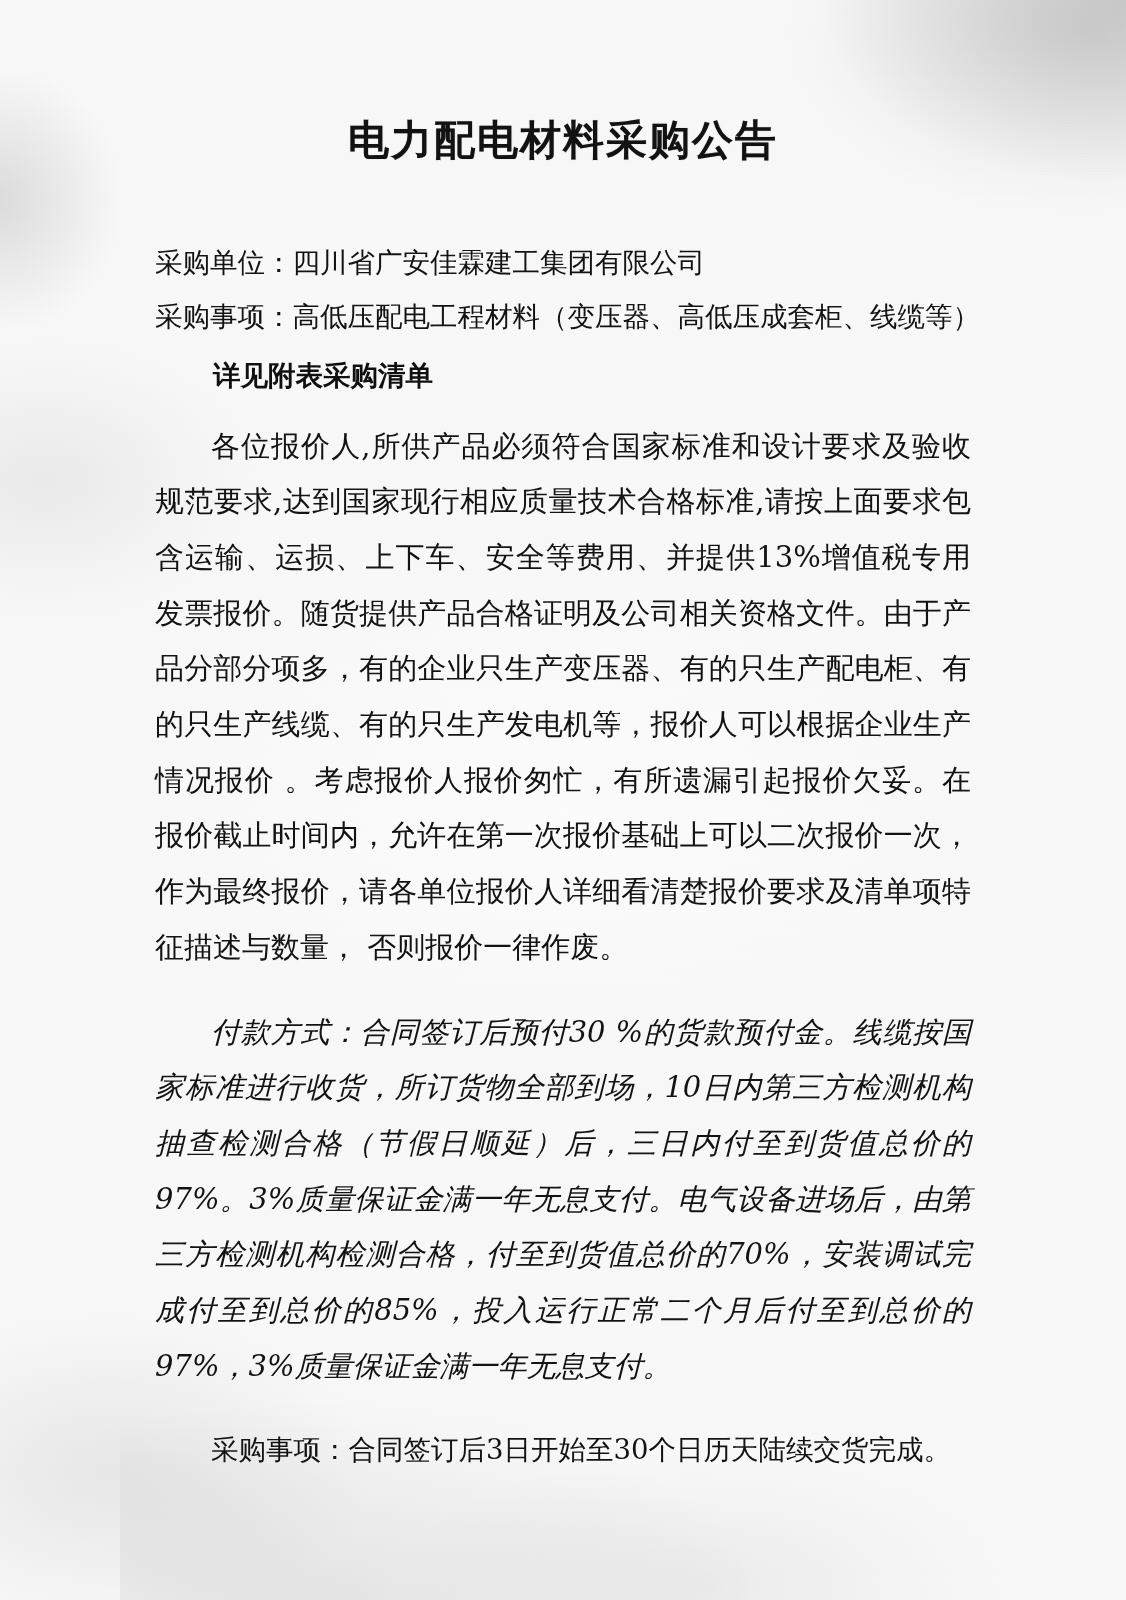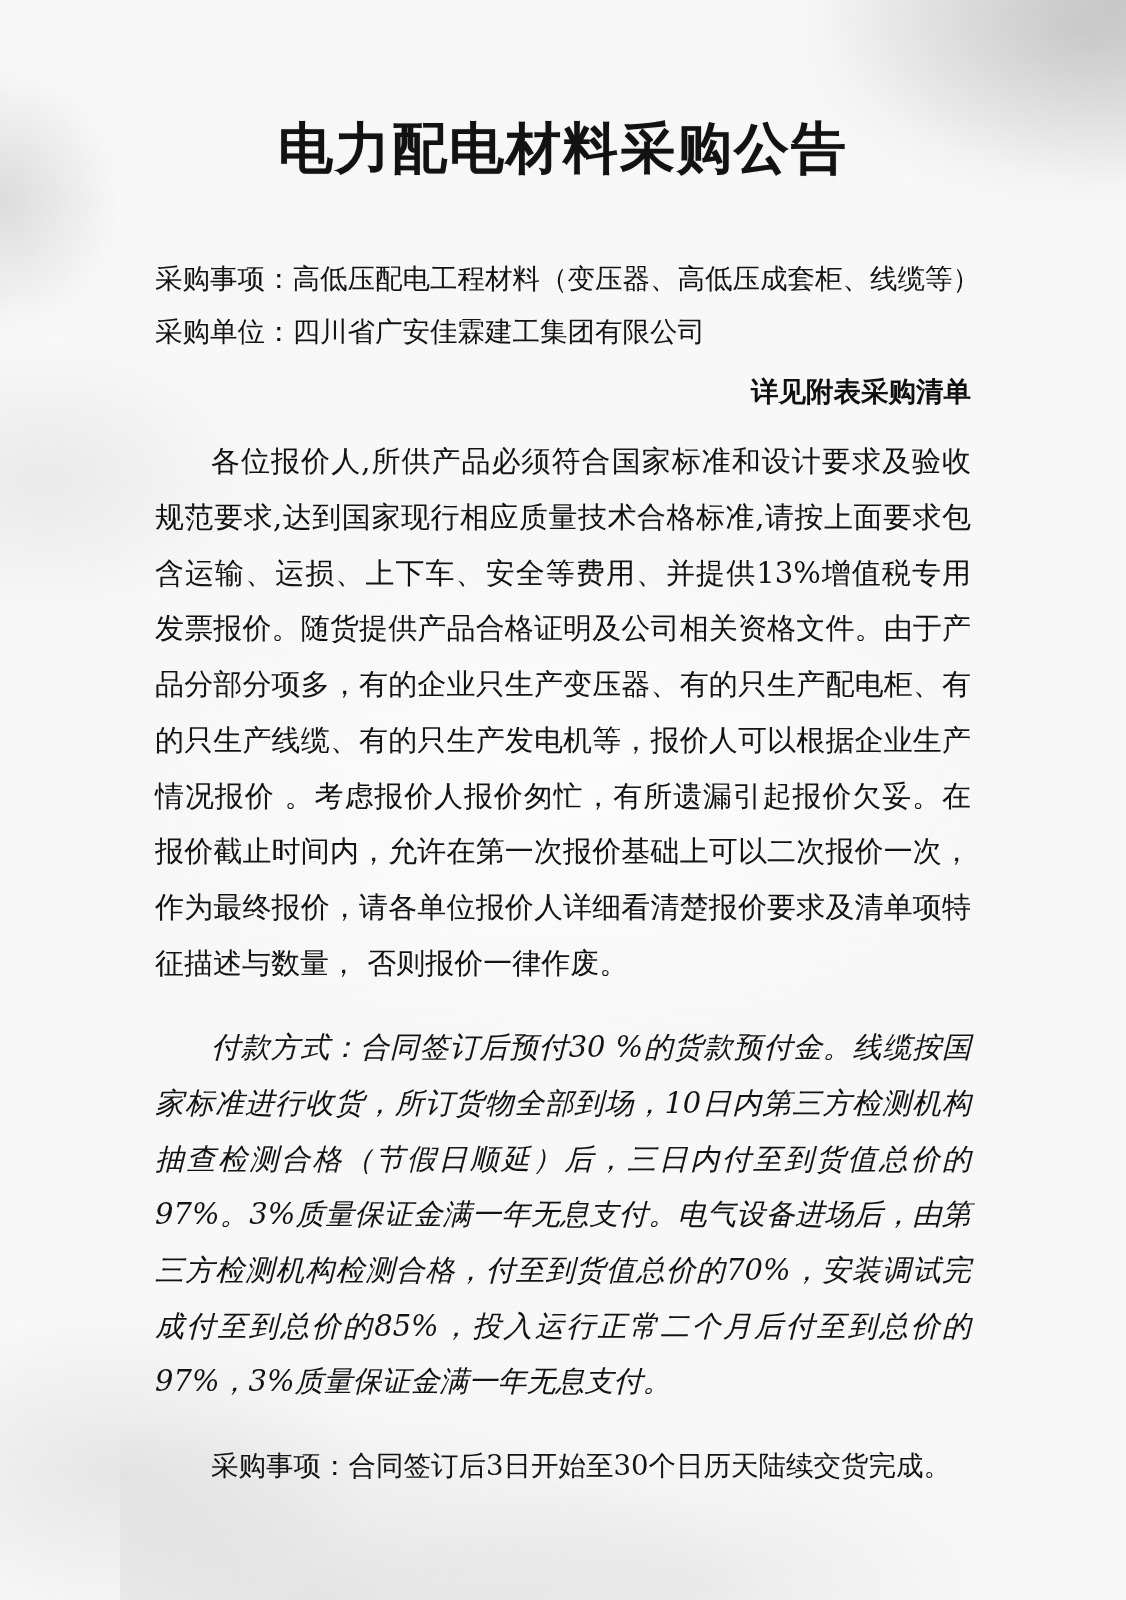--- a/index.html
+++ b/index.html
@@ -64,21 +64,21 @@
     z-index: 3;
     padding: 0 155px 0 155px;
   }
 
   .doc-title {
     margin: 0;
     padding-top: 118px;
     text-align: center;
     font-family: "DejaVu Sans", "Liberation Sans", sans-serif;
     font-weight: 700;
-    font-size: 55px;
+    font-size: 41px;
     letter-spacing: 2px;
     color: #121212;
     line-height: 1.12;
     white-space: nowrap;
     text-shadow: 0 0 1px rgba(0,0,0,0.35);
   }
 
   .meta-block {
     margin-top: 72px;
   }
@@ -91,21 +91,20 @@
   .meta-label { }
   .meta-value { }
 
   .subhead {
     margin-top: 6px;
     padding-left: 58px;
     font-size: 27.5px;
     font-weight: 700;
     line-height: 1.95;
     color: #101010;
-    text-align: right;
   }
 
   .para {
     margin-top: 16px;
     font-size: 29px;
     line-height: 1.92;
     text-align: justify;
     text-justify: inter-ideograph;
     text-indent: 56px;
     color: #131313;
@@ -129,24 +128,24 @@
   <div class="smudge-tl"></div>
   <div class="smudge-tr"></div>
   <div class="smudge-br"></div>
 
   <div class="content">
 
     <h1 class="doc-title">电力配电材料采购公告</h1>
 
     <div class="meta-block">
       <div class="meta-line">
-        <span class="meta-label">采购事项：</span><span class="meta-value">高低压配电工程材料（变压器、高低压成套柜、线缆等）</span>
+        <span class="meta-label">采购单位：</span><span class="meta-value">四川省广安佳霖建工集团有限公司</span>
       </div>
       <div class="meta-line">
-        <span class="meta-label">采购单位：</span><span class="meta-value">四川省广安佳霖建工集团有限公司</span>
+        <span class="meta-label">采购事项：</span><span class="meta-value">高低压配电工程材料（变压器、高低压成套柜、线缆等）</span>
       </div>
     </div>
 
     <div class="subhead">详见附表采购清单</div>
 
     <p class="para">各位报价人,所供产品必须符合国家标准和设计要求及验收规范要求,达到国家现行相应质量技术合格标准,请按上面要求包含运输、运损、上下车、安全等费用、并提供13%增值税专用发票报价。随货提供产品合格证明及公司相关资格文件。由于产品分部分项多，有的企业只生产变压器、有的只生产配电柜、有的只生产线缆、有的只生产发电机等，报价人可以根据企业生产情况报价 。考虑报价人报价匆忙，有所遗漏引起报价欠妥。在报价截止时间内，允许在第一次报价基础上可以二次报价一次，作为最终报价，请各单位报价人详细看清楚报价要求及清单项特征描述与数量， 否则报价一律作废。</p>
 
     <p class="para tight">付款方式：合同签订后预付30 %的货款预付金。线缆按国家标准进行收货，所订货物全部到场，10日内第三方检测机构抽查检测合格（节假日顺延）后，三日内付至到货值总价的97%。3%质量保证金满一年无息支付。电气设备进场后，由第三方检测机构检测合格，付至到货值总价的70%，安装调试完成付至到总价的85%，投入运行正常二个月后付至到总价的97%，3%质量保证金满一年无息支付。</p>
 
     <div class="short-line">采购事项：合同签订后3日开始至30个日历天陆续交货完成。</div>

